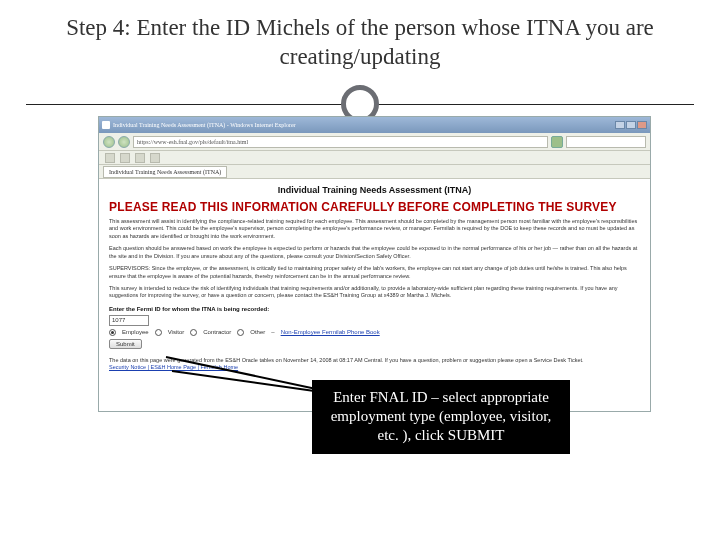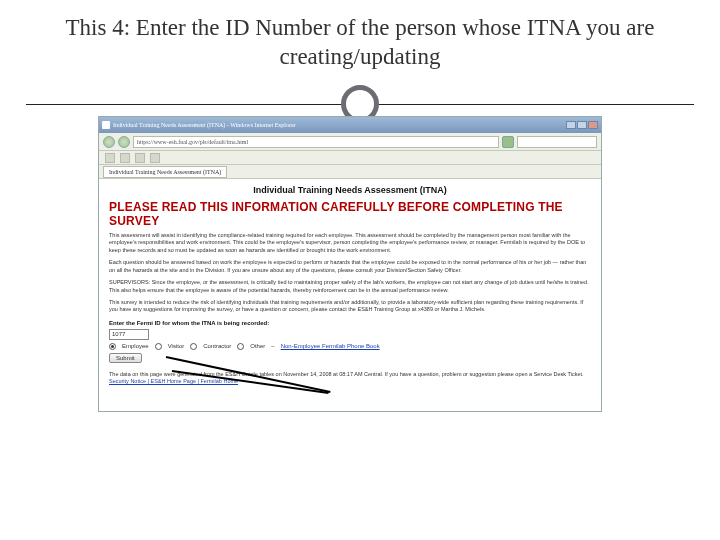--- a/index.html
+++ b/index.html
@@ -45,21 +45,21 @@
     width: 38px;
     height: 38px;
     border: 5px solid #6b6d73;
     border-radius: 50%;
     background: #fff;
   }
   .screenshot {
     position: absolute;
     top: 116px;
     left: 98px;
-    width: 504px;
+    width: 553px;
     height: 296px;
     background: #f4f5f0;
     border: 1px solid #9aa;
     overflow: hidden;
   }
   .titlebar {
     height: 16px;
     background: linear-gradient(#9eb8d8,#7a98bc);
     display: flex;
     align-items: center;
@@ -174,21 +174,21 @@
     position:absolute;
     background:#000;
   }
   .cl1 { left:166px; top:356px; width:168px; height:2px; transform: rotate(12deg); transform-origin:left center; }
   .cl2 { left:172px; top:370px; width:158px; height:2px; transform: rotate(8deg); transform-origin:left center; }
 </style>
 </head>
 <body>
 
 <div class="slide">
-  <h1 class="title">This 4:  Enter the ID Number of the person whose ITNA you are creating/updating</h1>
+  <h1 class="title">Step 4:  Enter the ID Michels of the person whose ITNA you are creating/updating</h1>
 
   <div class="rule-wrap">
     <div class="rule"></div>
     <div class="circle"></div>
   </div>
 
   <div class="screenshot">
     <div class="titlebar">
       <span class="favicon"></span>
       <span>Individual Training Needs Assessment (ITNA) - Windows Internet Explorer</span>
@@ -246,13 +246,14 @@
       <div class="footer-note">
         <span>The data on this page were generated from the ES&amp;H Oracle tables on November 14, 2008 at 08:17 AM Central. If you have a question, problem or suggestion please open a Service Desk Ticket.</span><br>
         <span class="linkish">Security Notice | ES&amp;H Home Page | Fermilab Home</span>
       </div>
     </div>
   </div>
 
   <div class="callout-line cl1"></div>
   <div class="callout-line cl2"></div>
 
+  <div class="callout">Enter FNAL ID – select appropriate employment type (employee, visitor, etc. ), click SUBMIT</div>
 </div>
 
 </body></html>

